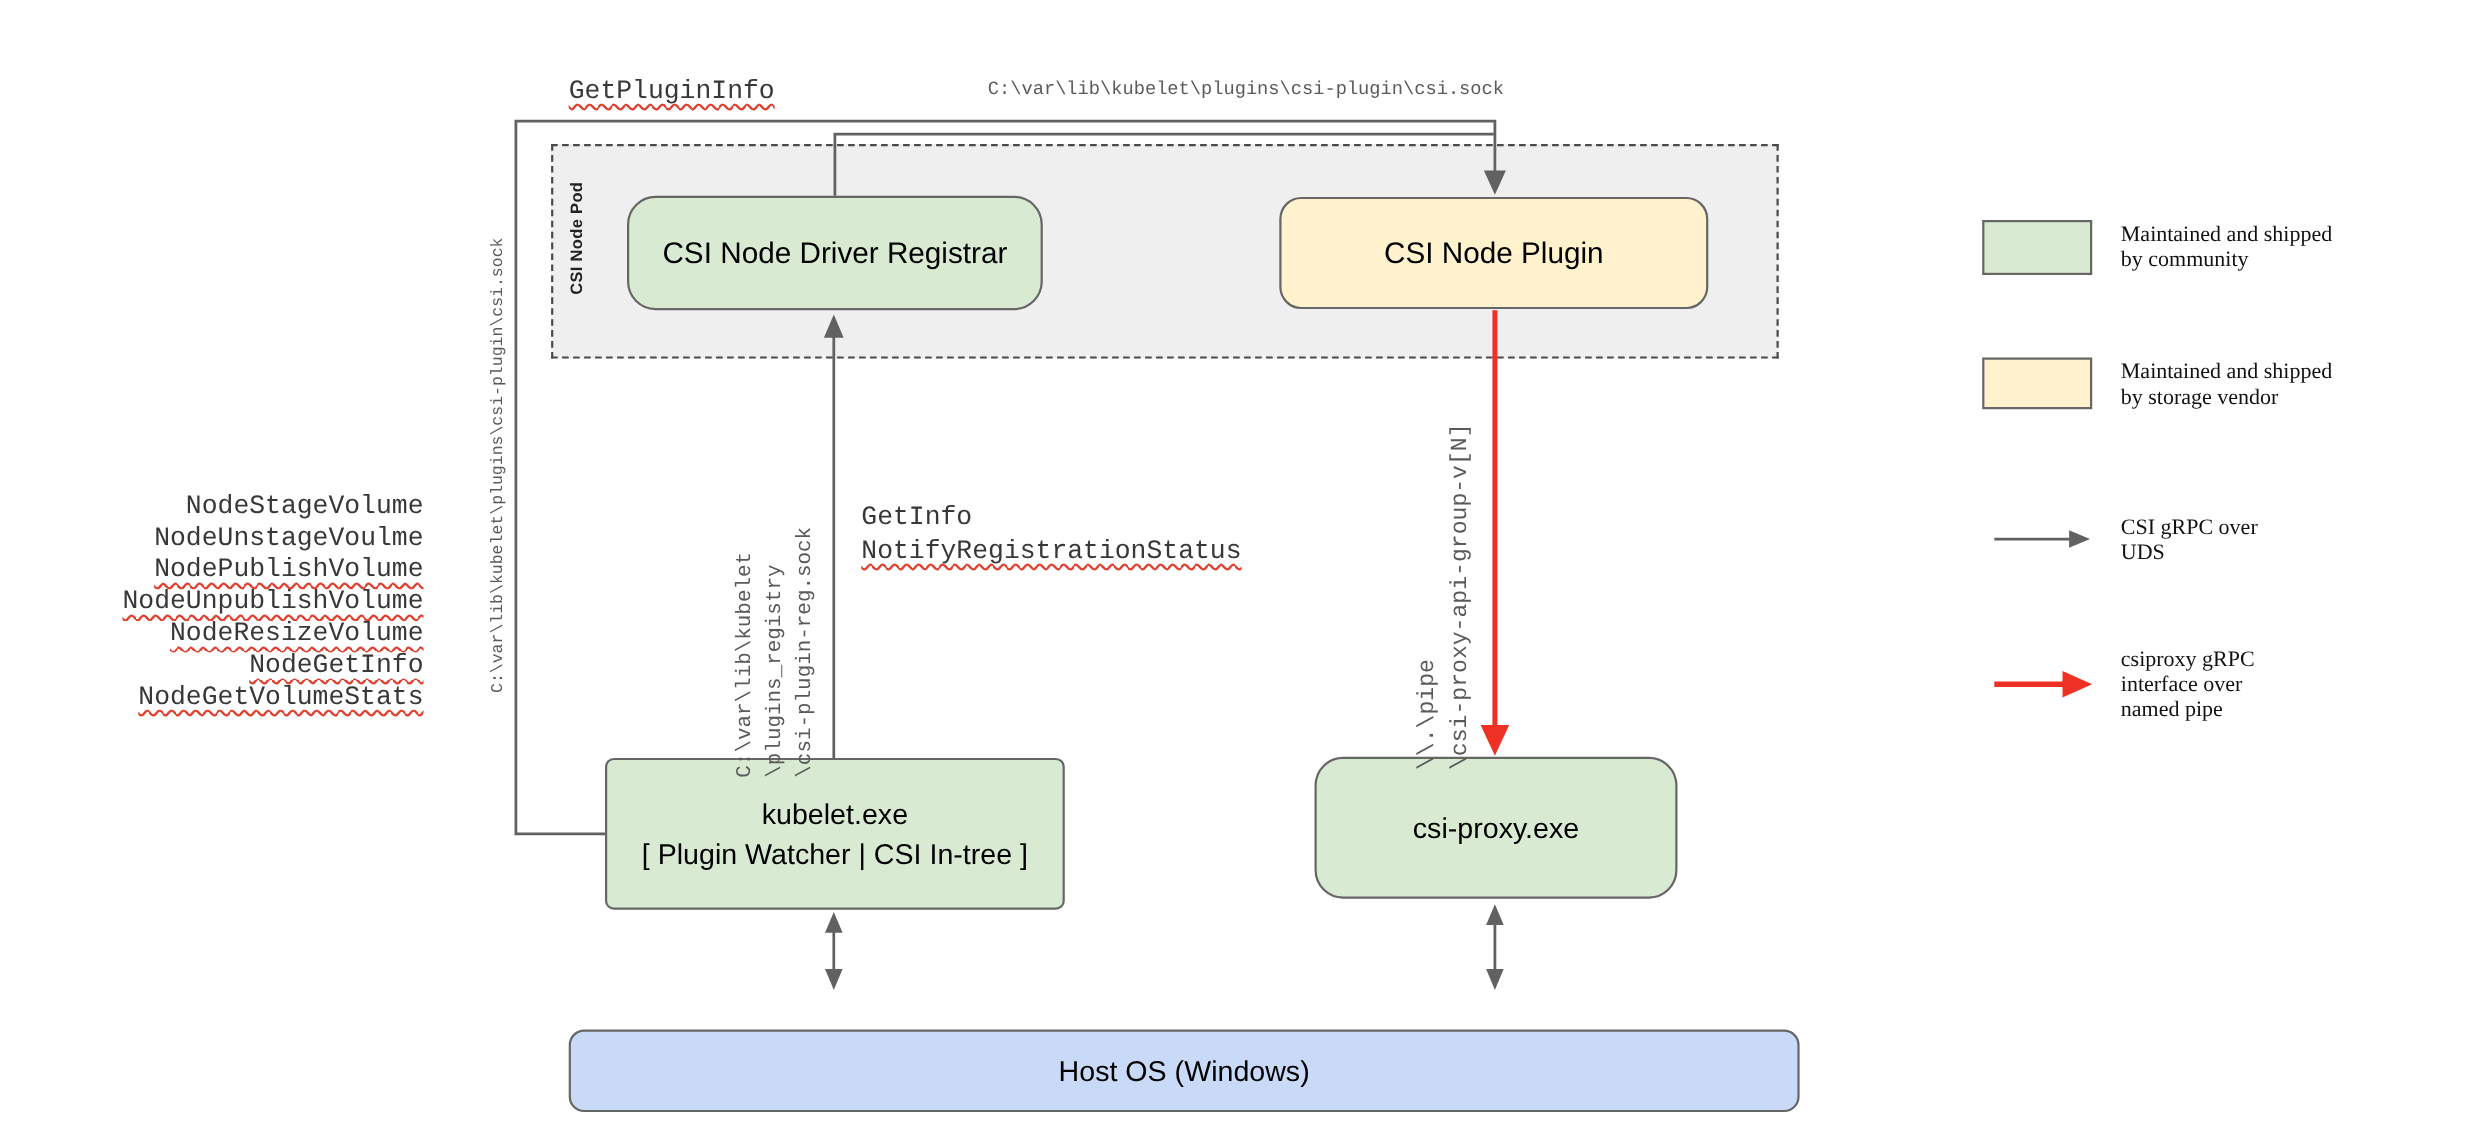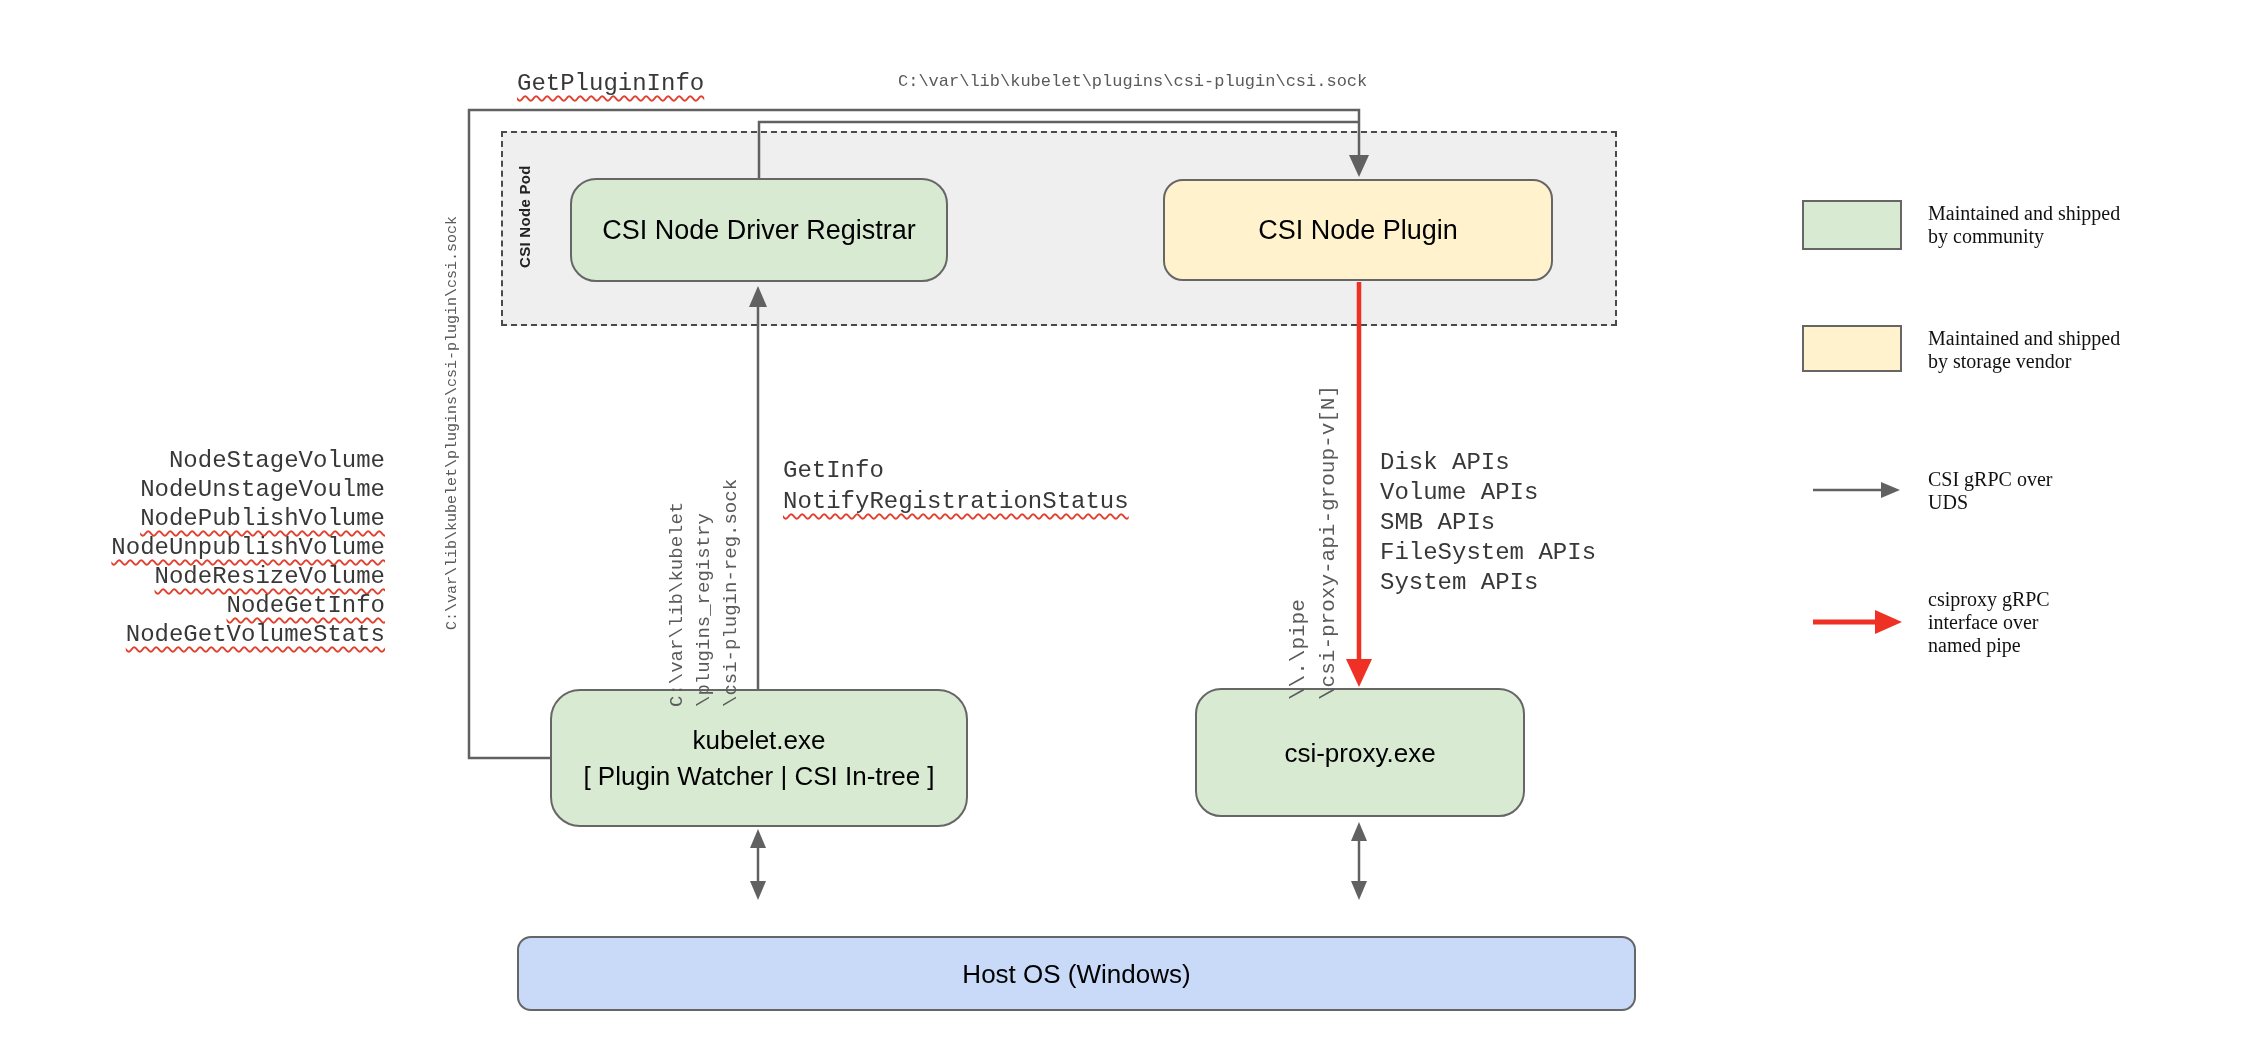--- a/index.html
+++ b/index.html
@@ -22,21 +22,21 @@
     position:absolute; z-index:3; box-sizing:border-box;
     border:2px solid #666666; display:flex; align-items:center; justify-content:center;
     text-align:center; color:#000; font-size:27px; line-height:36px;
   }
   .node.green  { background:#d9ead3; }
   .node.yellow { background:#fff2cc; }
   .node.blue   { background:#c9daf8;margin-top:34px; }
 
   .registrar { left:570px;  top:178px; width:378px;  height:104px; border-radius:26px; }
   .plugin    { left:1163px; top:179px; width:390px;  height:102px; border-radius:20px; }
-  .kubelet   { left:550px;  top:689px; width:418px;  height:138px; border-radius:30px; font-size:26px; }
+  .kubelet   { left:550px;  top:689px; width:418px;  height:138px; border-radius:8px; font-size:26px; }
   .csiproxy  { left:1195px; top:688px; width:330px;  height:129px; border-radius:26px; font-size:26px; }
   .hostos    { left:517px;  top:902px; width:1119px; height:75px;  border-radius:14px; font-size:26px; }
 
   
   .mono  { font-family:"Liberation Mono","DejaVu Sans Mono",monospace; color:#383838; z-index:4; }
   .mono-sm { font-family:"Liberation Mono","DejaVu Sans Mono",monospace; color:#5a5a5a; z-index:4; }
   .sq {
     text-decoration-line:underline; text-decoration-style:wavy;
     text-decoration-color:#e2402f; text-decoration-thickness:2px;
     text-underline-offset:5px; text-decoration-skip-ink:none;
@@ -118,27 +118,20 @@
 \plugins_registry
 \csi-plugin-reg.sock</div>
   <div class="vtext mono-sm" style="left:1284px; top:700px; font-size:21px; line-height:30px;">\\.\pipe
 \csi-proxy-api-group-v[N]</div>
 
   <div class="abs mono midcalls">
     <div>GetInfo</div>
     <div><span class="sq">NotifyRegistrationStatus</span></div>
   </div>
 
-  <div class="abs mono api-list">
-    <div>Disk APIs</div>
-    <div>Volume APIs</div>
-    <div>SMB APIs</div>
-    <div>FileSystem APIs</div>
-    <div>System APIs</div>
-  </div>
 
   <div class="node green registrar">CSI Node Driver Registrar</div>
   <div class="node yellow plugin">CSI Node Plugin</div>
 
   <div class="node green kubelet">
     <div>
       <div>kubelet.exe</div>
       <div>[ Plugin Watcher | CSI In-tree ]</div>
     </div>
   </div>

